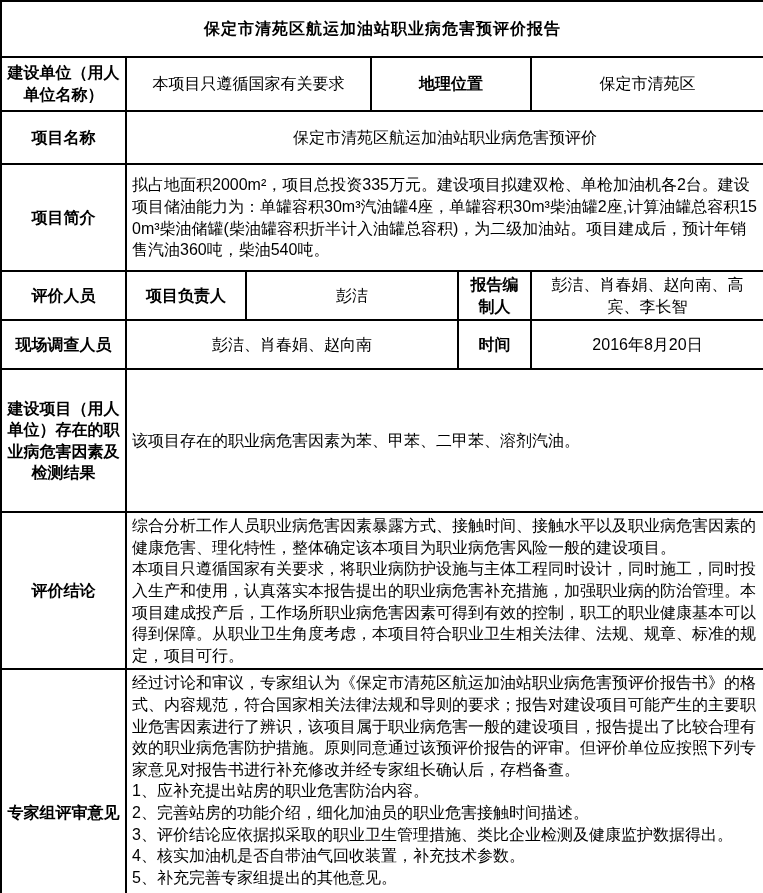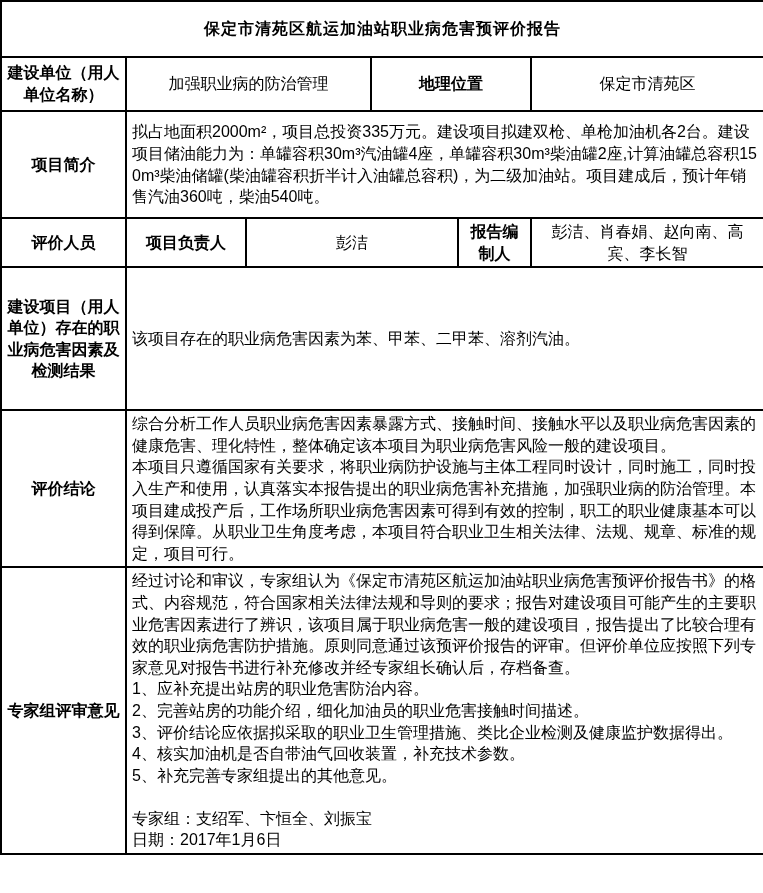--- a/index.html
+++ b/index.html
@@ -71,39 +71,49 @@
       <col style="width:233px">
     </colgroup>
 
     <tbody>
         <tr style="height:56px">
       <td class="title-cell" colspan="6">保定市清苑区航运加油站职业病危害预评价报告</td>
     </tr>
 
     <tr style="height:54px">
       <td class="label">建设单位（用人单位名称）</td>
-      <td class="value-center" colspan="2">加强职业病的防治管理</td>
+      <td class="value-center" colspan="2">本项目只遵循国家有关要求</td>
       <td class="label" colspan="2">地理位置</td>
       <td class="value-center">保定市清苑区</td>
     </tr>
 
+    <tr style="height:53px">
+      <td class="label">项目名称</td>
+      <td class="value-center" colspan="5">保定市清苑区航运加油站职业病危害预评价</td>
+    </tr>
 
     <tr style="height:107px">
       <td class="label">项目简介</td>
       <td class="content content-brief" colspan="5">拟占地面积2000m²，项目总投资335万元。建设项目拟建双枪、单枪加油机各2台。建设项目储油能力为：单罐容积30m³汽油罐4座，单罐容积30m³柴油罐2座,计算油罐总容积150m³柴油储罐(柴油罐容积折半计入油罐总容积)，为二级加油站。项目建成后，预计年销售汽油360吨，柴油540吨。</td>
     </tr>
 
     <tr style="height:39px">
       <td class="label">评价人员</td>
       <td class="label">项目负责人</td>
       <td class="value-center" colspan="2">彭洁</td>
       <td class="label">报告编制人</td>
       <td class="value-center">彭洁、肖春娟、赵向南、高宾、李长智</td>
     </tr>
 
+    <tr style="height:49px">
+      <td class="label">现场调查人员</td>
+      <td class="value-center" colspan="3">彭洁、肖春娟、赵向南</td>
+      <td class="label">时间</td>
+      <td class="value-center">2016年8月20日</td>
+    </tr>
 
     <tr style="height:143px">
       <td class="label">建设项目（用人单位）存在的职业病危害因素及检测结果</td>
       <td class="content" colspan="5">该项目存在的职业病危害因素为苯、甲苯、二甲苯、溶剂汽油。</td>
     </tr>
 
     <tr style="height:141px">
       <td class="label">评价结论</td>
       <td class="content content-concl" colspan="5">综合分析工作人员职业病危害因素暴露方式、接触时间、接触水平以及职业病危害因素的健康危害、理化特性，整体确定该本项目为职业病危害风险一般的建设项目。
 本项目只遵循国家有关要求，将职业病防护设施与主体工程同时设计，同时施工，同时投入生产和使用，认真落实本报告提出的职业病危害补充措施，加强职业病的防治管理。本项目建成投产后，工作场所职业病危害因素可得到有效的控制，职工的职业健康基本可以得到保障。从职业卫生角度考虑，本项目符合职业卫生相关法律、法规、规章、标准的规定，项目可行。</td>

